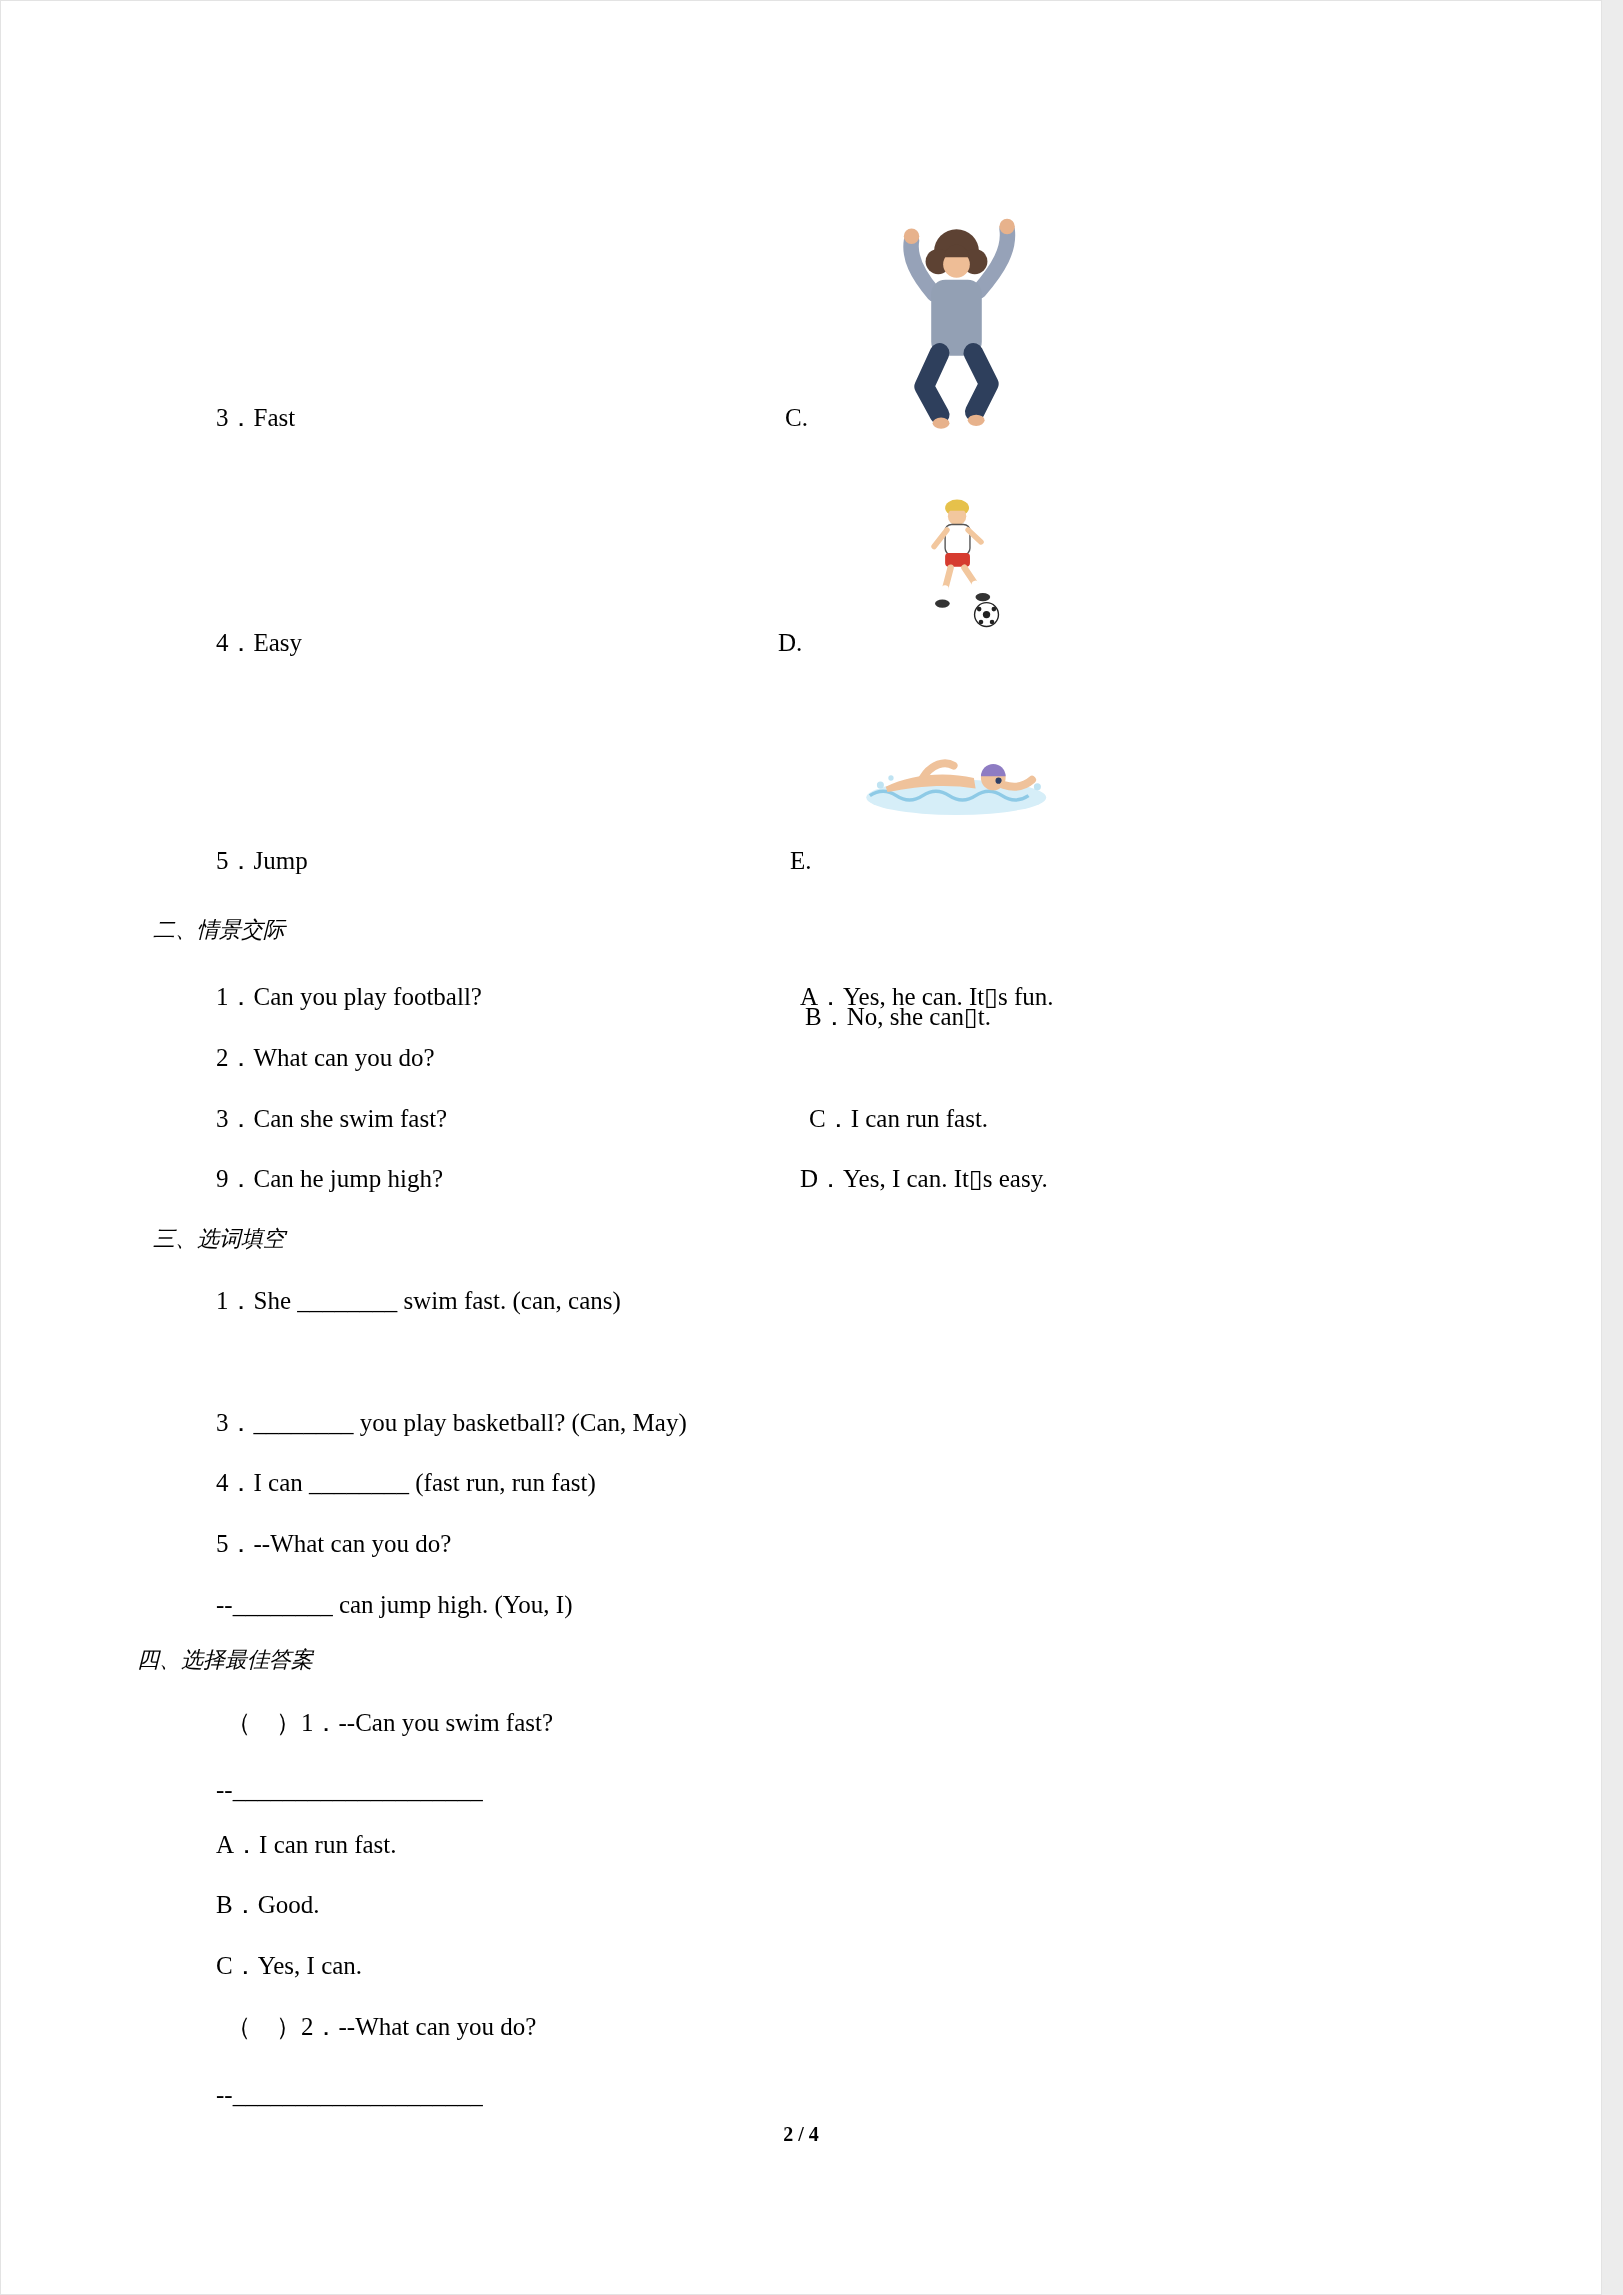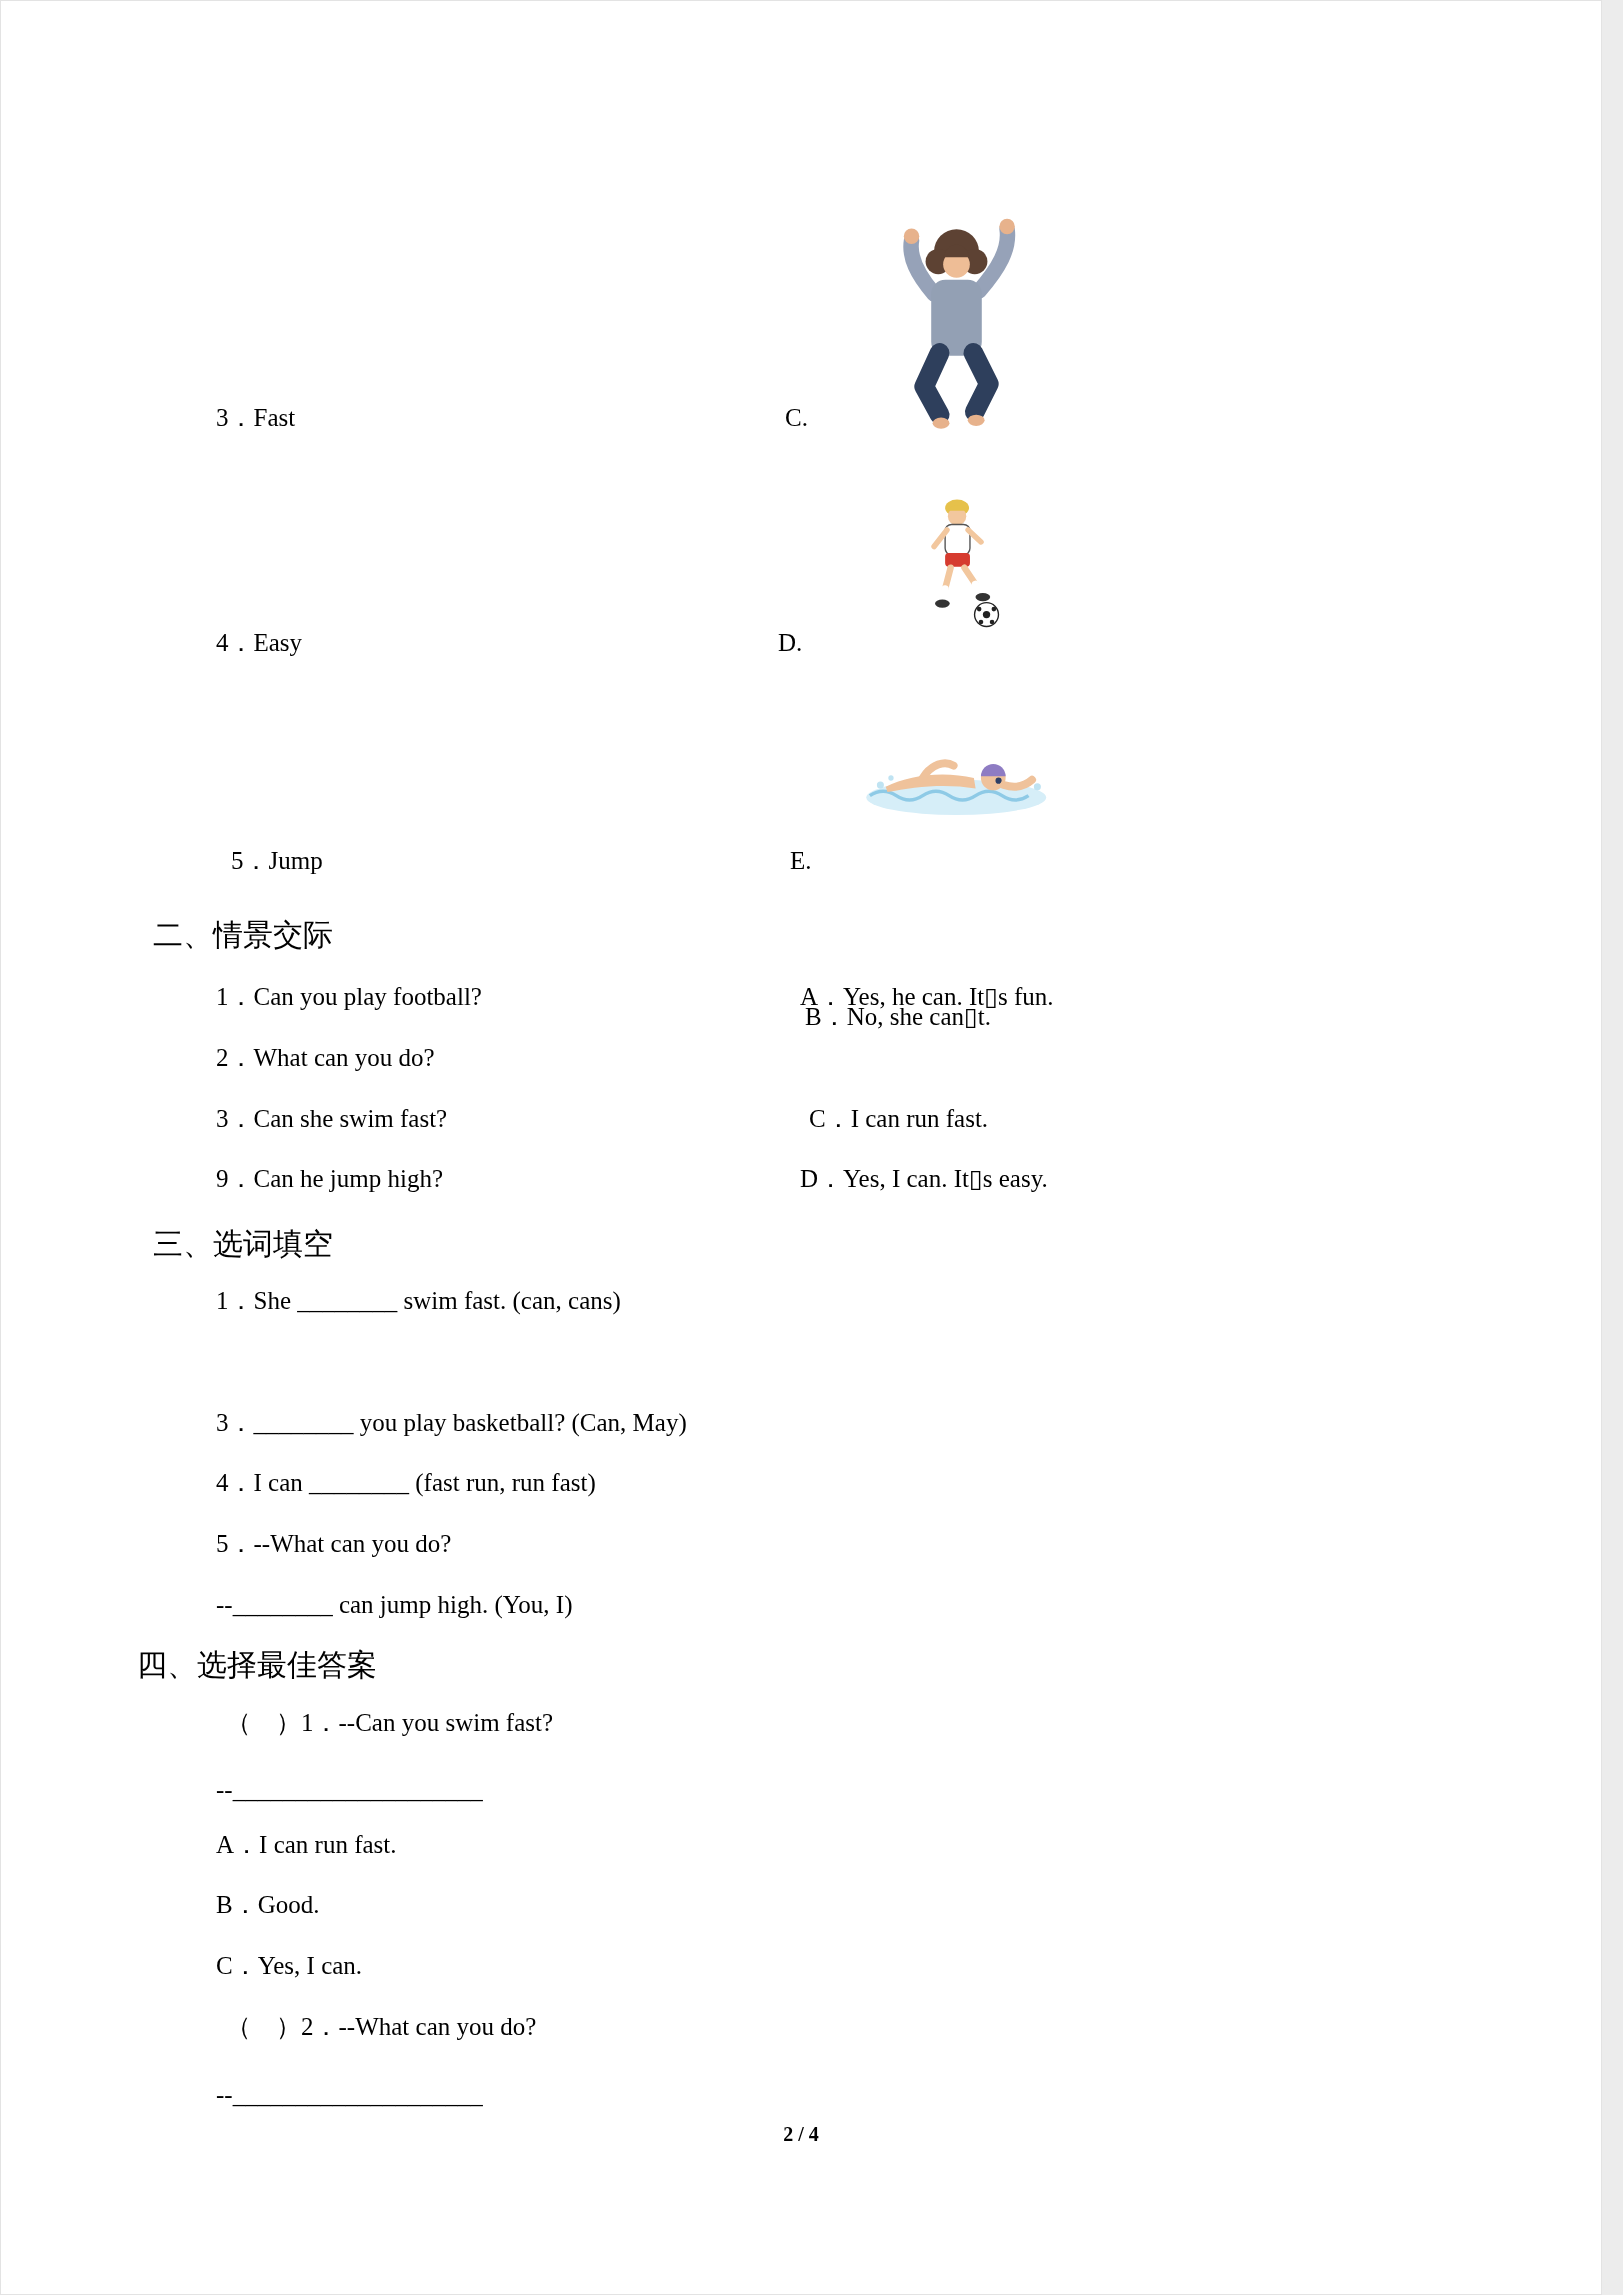--- a/index.html
+++ b/index.html
@@ -13,21 +13,21 @@
     overflow:hidden;
     box-sizing:border-box;
     border:0.7px solid #e3e3e3;
   }
   .t{
     position:absolute;
     font-size:25px;
     line-height:1.25;
     white-space:pre;
   }
-  .title{font-size:30px;}
+  .title{font-size:22px;font-style:italic;}
   .footer{
     position:absolute;
     left:0;right:0;
     top:2113px;
     text-align:center;
     font-size:20px;
     font-weight:bold;
     margin-top:9px;
   }
   .img{position:absolute;}
@@ -91,21 +91,21 @@
     <circle cx="22" cy="60" r="4" fill="#bfe3f2"></circle>
     <circle cx="34" cy="52" r="3" fill="#bfe3f2"></circle>
   </svg>
 
   <div class="t" style="left:215px;top:401px">3．Fast</div>
   <div class="t" style="left:784px;top:401px">C.</div>
 
   <div class="t" style="left:215px;top:626px">4．Easy</div>
   <div class="t" style="left:777px;top:626px">D.</div>
 
-  <div class="t" style="left:230px;top:844px">5．Jump</div>
+  <div class="t" style="left:215px;top:844px">5．Jump</div>
   <div class="t" style="left:789px;top:844px">E.</div>
 
   <div class="t title" style="left:152px;top:915px">二、情景交际</div>
 
   <div class="t" style="left:215px;top:980px">1．Can you play football?</div>
   <div class="t" style="left:799px;top:980px">A．Yes, he can. It▯s fun.</div>
 
   <div class="t" style="left:215px;top:1041px">2．What can you do?</div>
   <div class="t" style="left:804px;top:1000px">B．No, she can▯t.</div>
 

